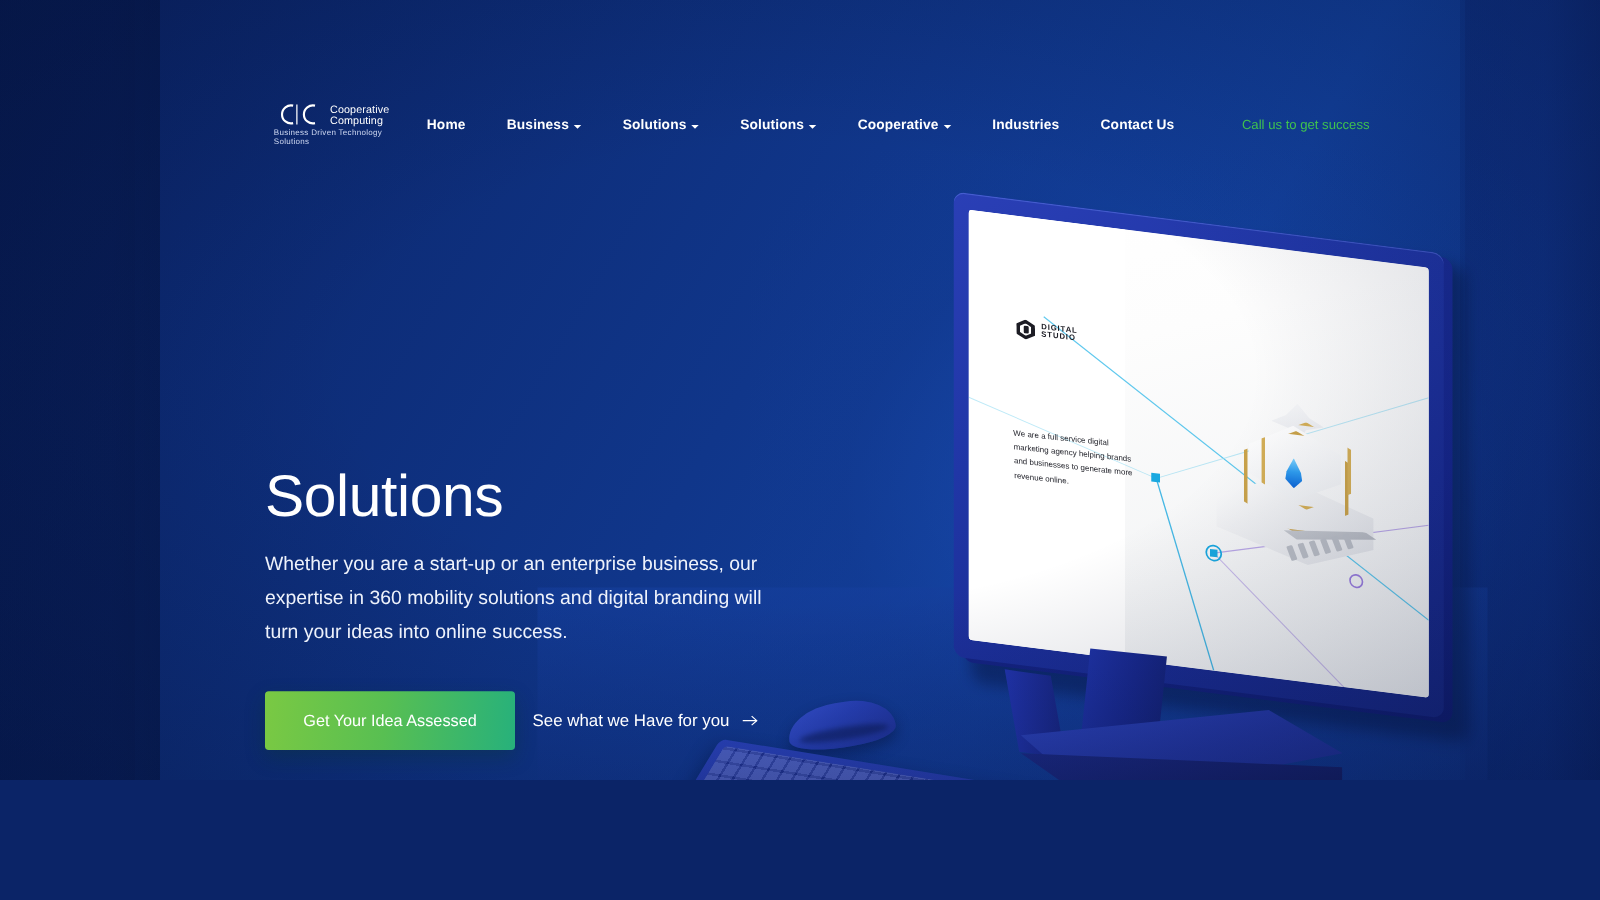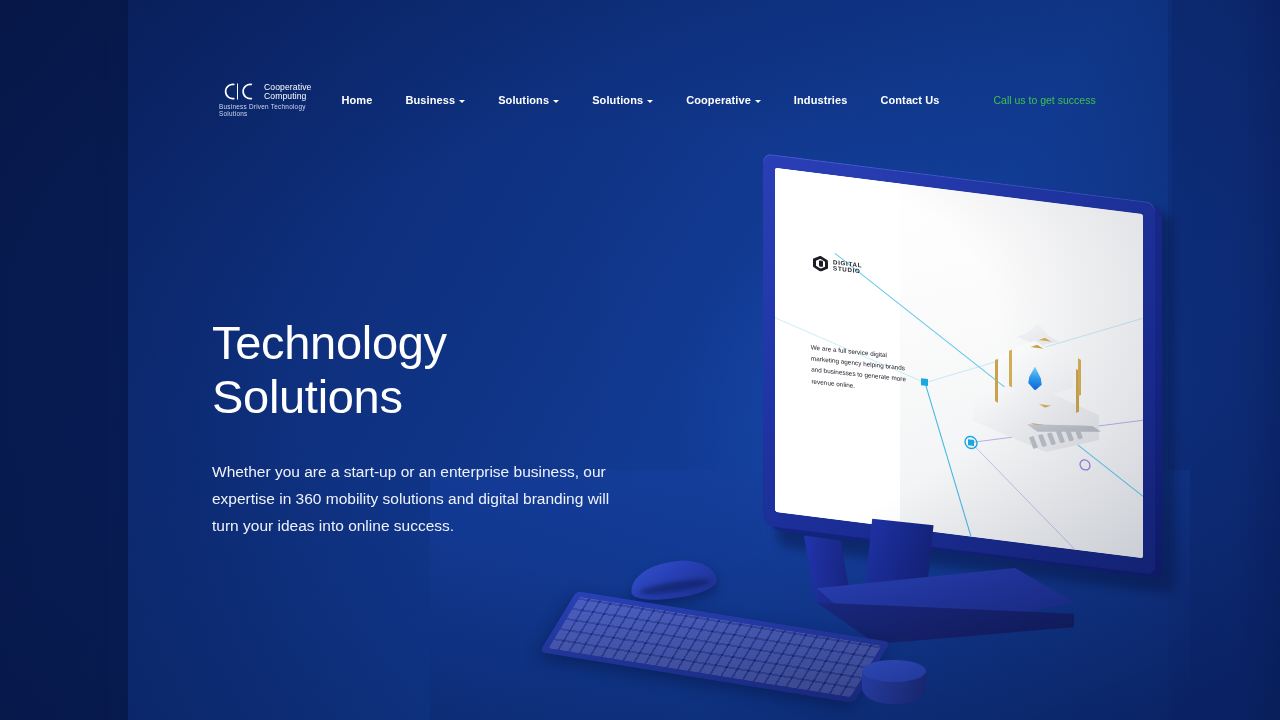--- a/index.html
+++ b/index.html
@@ -8,21 +8,21 @@
     width: 1280px;
     height: 720px;
     overflow: hidden;
     background: #0b2467;
     font-family: "Liberation Sans", sans-serif;
   }
 
   #stage {
     position: relative;
     width: 1280px;
-    height: 720px;
+    height: 624px;
     overflow: hidden;
     background: #0b2367;
   }
 
   
   .bg-base {
     position: absolute; inset: 0;
     background: linear-gradient(115deg, #0a2160 0%, #0d2a74 32%, #113a93 62%, #0f3183 85%, #0c2670 100%);
   }
   .bg-darkband-left {
@@ -318,21 +318,21 @@
   h1.hero-title {
     margin: 0;
     font-size: 47px;
     line-height: 54px;
     font-weight: 300;
     color: #ffffff;
     letter-spacing: -0.3px;
     font-family: "Liberation Sans", sans-serif;
   }
   p.hero-sub {
-    margin: 34px 0 0 0;
+    margin: 14px 0 0 0;
     width: 418px;
     font-size: 15.5px;
     line-height: 27px;
     color: #eef2fb;
     font-weight: 400;
     font-family: "Liberation Sans", sans-serif;
   }
   .cta-row { display:flex; align-items:center; margin-top: 34px; }
   .btn-primary {
     display:flex; align-items:center; justify-content:center;
@@ -484,21 +484,31 @@
       </nav>
 
       <div class="call-text">Call us to get success</div>
 
     </div>
   </header>
 
   <section class="hero">
     <h1 class="hero-title">
       <br>
-      <span>Technology</span><br>
+      <br>
       <span>Solutions</span>
     </h1>
 
     <p class="hero-sub">Whether you are a start-up or an enterprise business, our expertise in 360 mobility solutions and digital branding will turn your ideas into online success.</p>
 
+    <div class="cta-row">
+      <button class="btn-primary">Get Your Idea Assessed</button>
+      <a class="btn-link">
+        <span>See what we Have for you</span>
+        <svg class="arrow-ico" viewBox="0 0 16 12">
+          <line x1="0" y1="6" x2="14" y2="6"></line>
+          <polyline points="9,1.6 14,6 9,10.4"></polyline>
+        </svg>
+      </a>
+    </div>
   </section>
 
 </div>
 
 </body></html>

